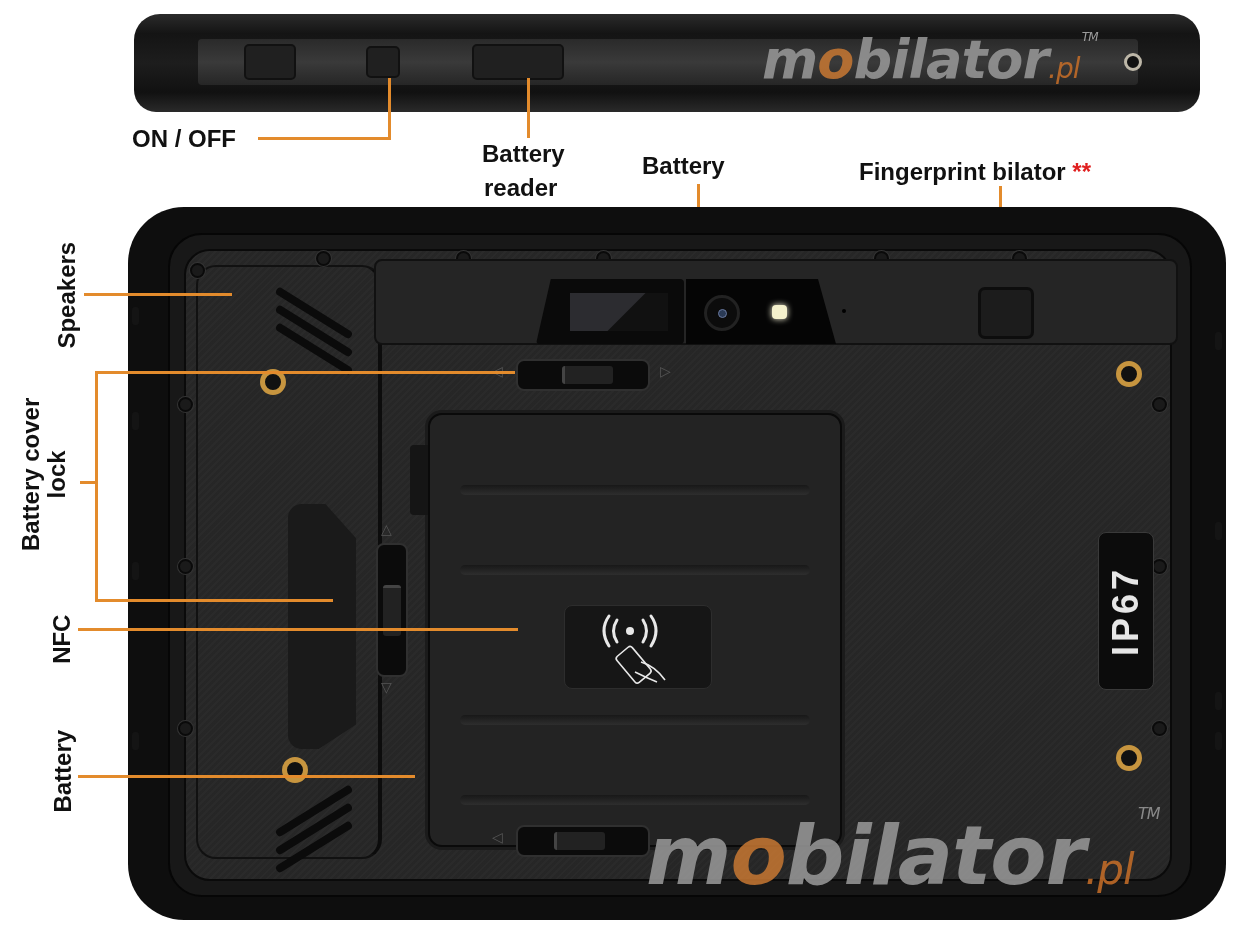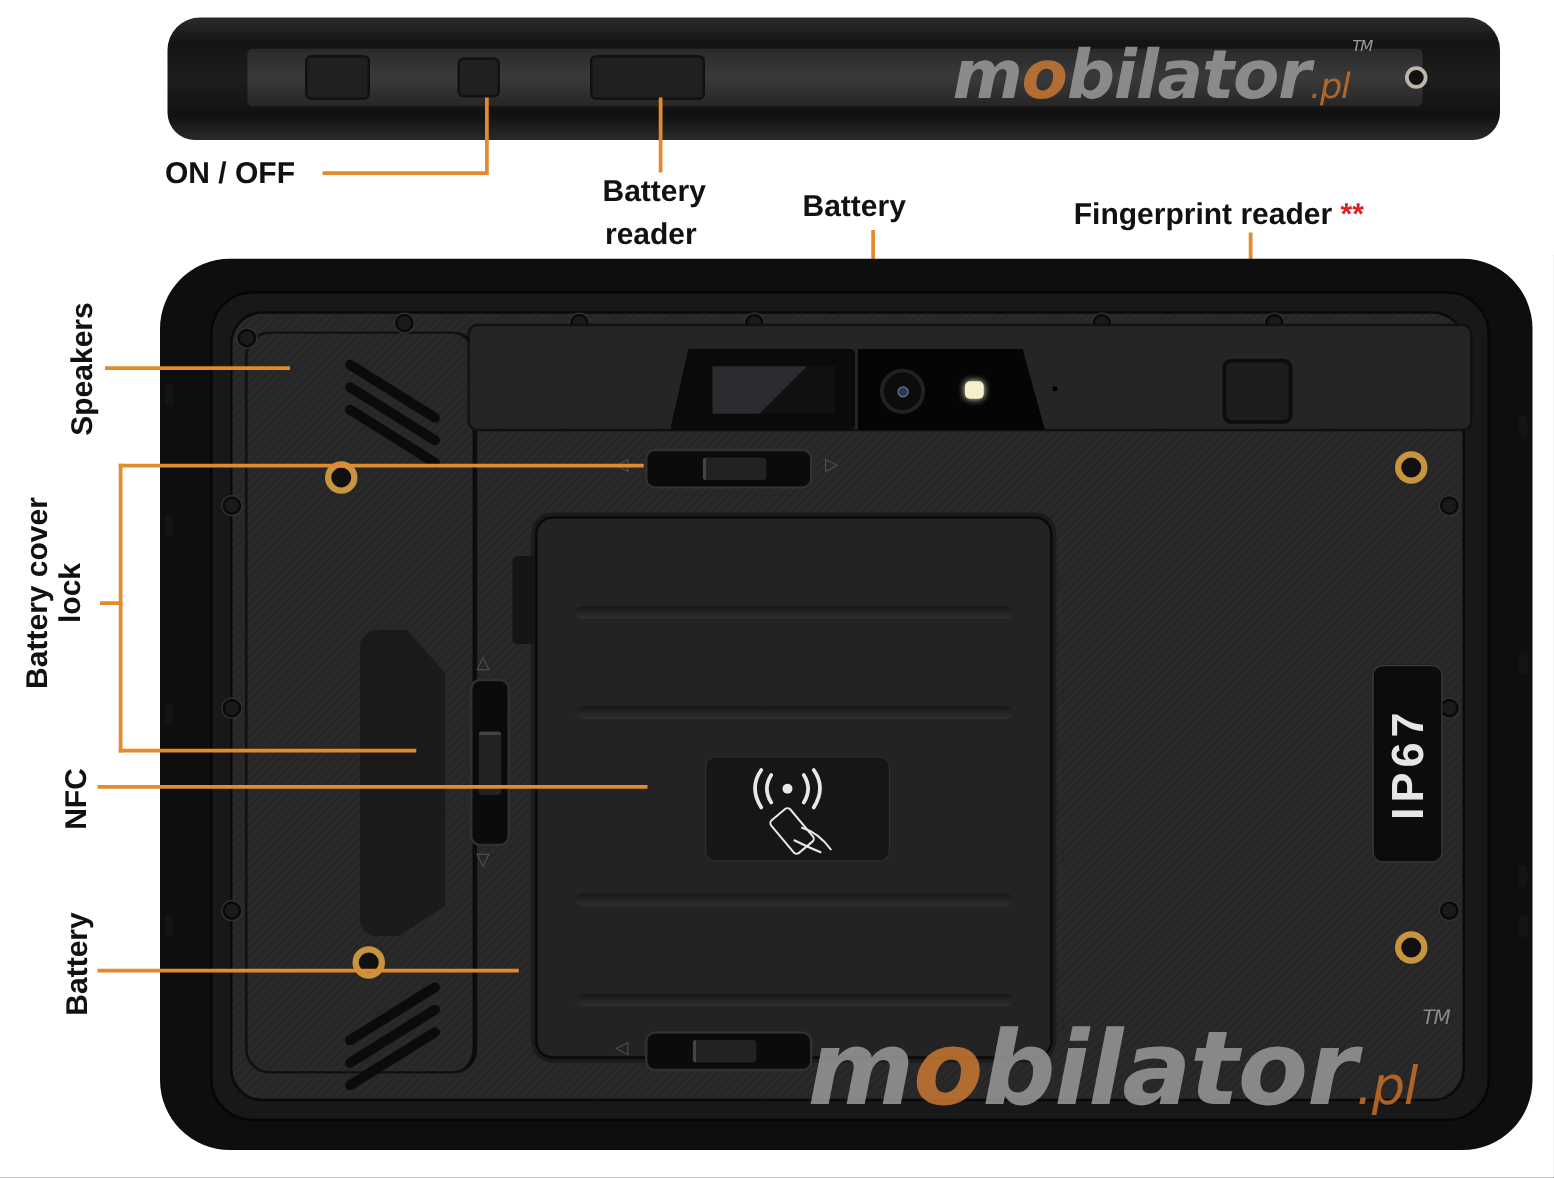--- a/index.html
+++ b/index.html
@@ -106,21 +106,21 @@
 <div class="line" style="left:388px;top:78px;width:3px;height:62px;"></div>
 
 <div class="line" style="left:527px;top:78px;width:3px;height:60px;"></div>
 <div class="label" style="left:482px;top:140px;">Battery</div>
 <div class="label" style="left:484px;top:174px;">reader</div>
 
 <div class="label" style="left:642px;top:152px;">Battery</div>
 <div class="line" style="left:697px;top:184px;width:3px;height:102px;"></div>
 
 <div class="label" style="left:859px;top:158px;">
-  <span>Fingerprint reader</span>
+  <span>Fingerprint bilator</span>
   <span class="star">**</span>
 </div>
 <div class="line" style="left:999px;top:186px;width:3px;height:110px;"></div>
 
 <div class="tablet">
   <div class="bump" style="left:4px;top:100px;"></div>
   <div class="bump" style="left:4px;top:205px;"></div>
   <div class="bump" style="left:4px;top:355px;"></div>
   <div class="bump" style="left:4px;top:525px;"></div>
   <div class="bump" style="left:1087px;top:125px;"></div>

